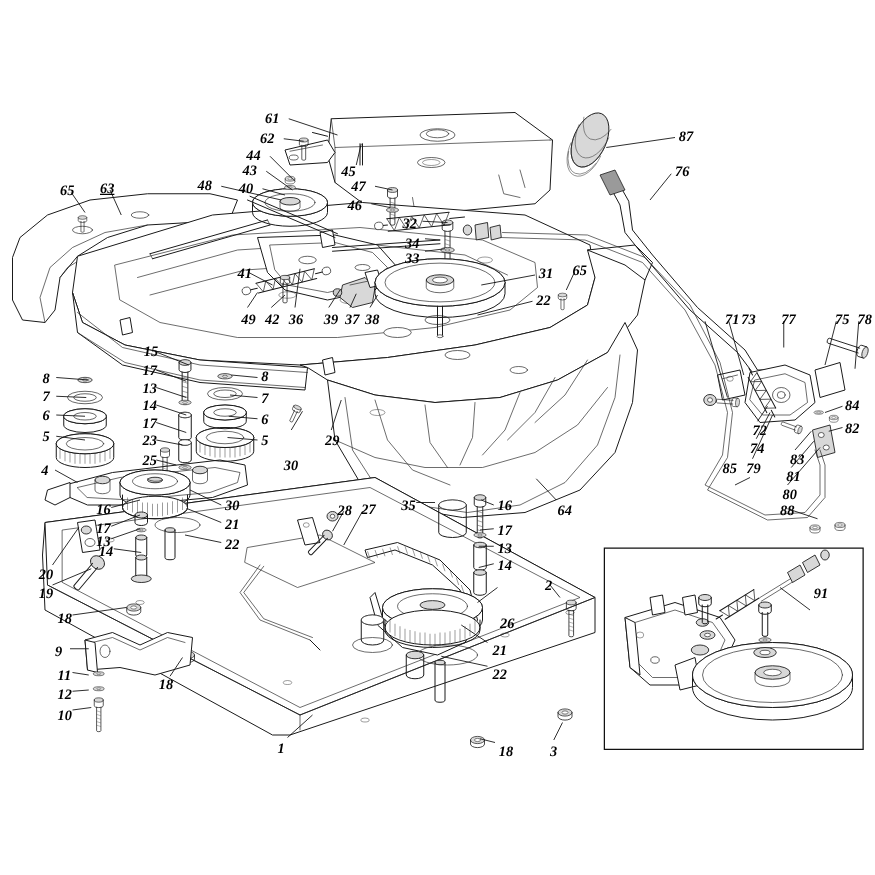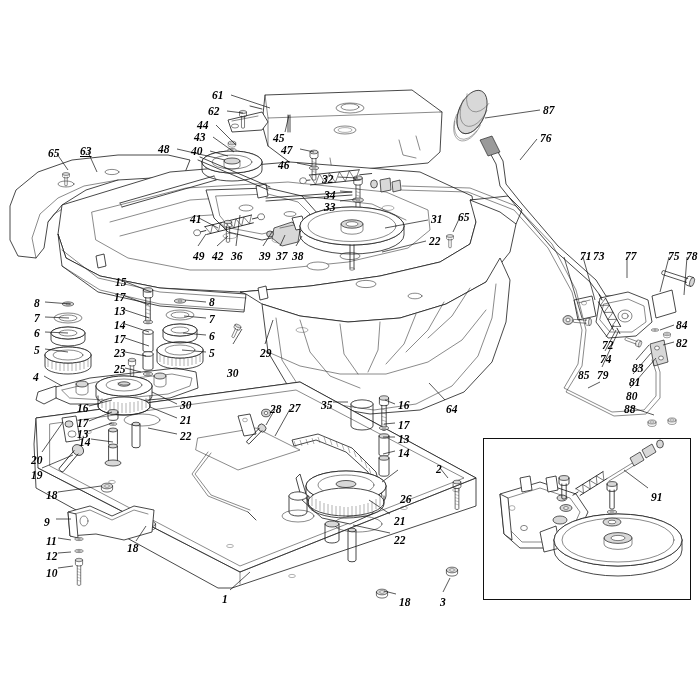--- a/index.html
+++ b/index.html
@@ -765,16 +765,16 @@
       <div class="lbl" style="left: 602px; top: 340px; color: rgb(0, 0, 0);">72</div>
       <div class="lbl" style="left: 600px; top: 354px; color: rgb(0, 0, 0);">74</div>
       <div class="lbl" style="left: 597px; top: 370px; color: rgb(0, 0, 0);">79</div>
       <div class="lbl" style="left: 632px; top: 363px; color: rgb(0, 0, 0);">83</div>
       <div class="lbl" style="left: 629px; top: 377px; color: rgb(0, 0, 0);">81</div>
       <div class="lbl" style="left: 626px; top: 391px; color: rgb(0, 0, 0);">80</div>
       <div class="lbl" style="left: 676px; top: 320px; color: rgb(0, 0, 0);">84</div>
       <div class="lbl" style="left: 676px; top: 338px; color: rgb(0, 0, 0);">82</div>
       <div class="lbl" style="left: 578px; top: 370px; color: rgb(0, 0, 0);">85</div>
       <div class="lbl" style="left: 624px; top: 404px; color: rgb(0, 0, 0);">88</div>
-      <div class="lbl" style="left: 651px; top: 492px; color: rgb(0, 0, 0);">91</div>
+      <div class="lbl" style="left: 651px; top: 470px; color: rgb(0, 0, 0);">91</div>
     </div>
 
 </div>
 
 </body></html>

